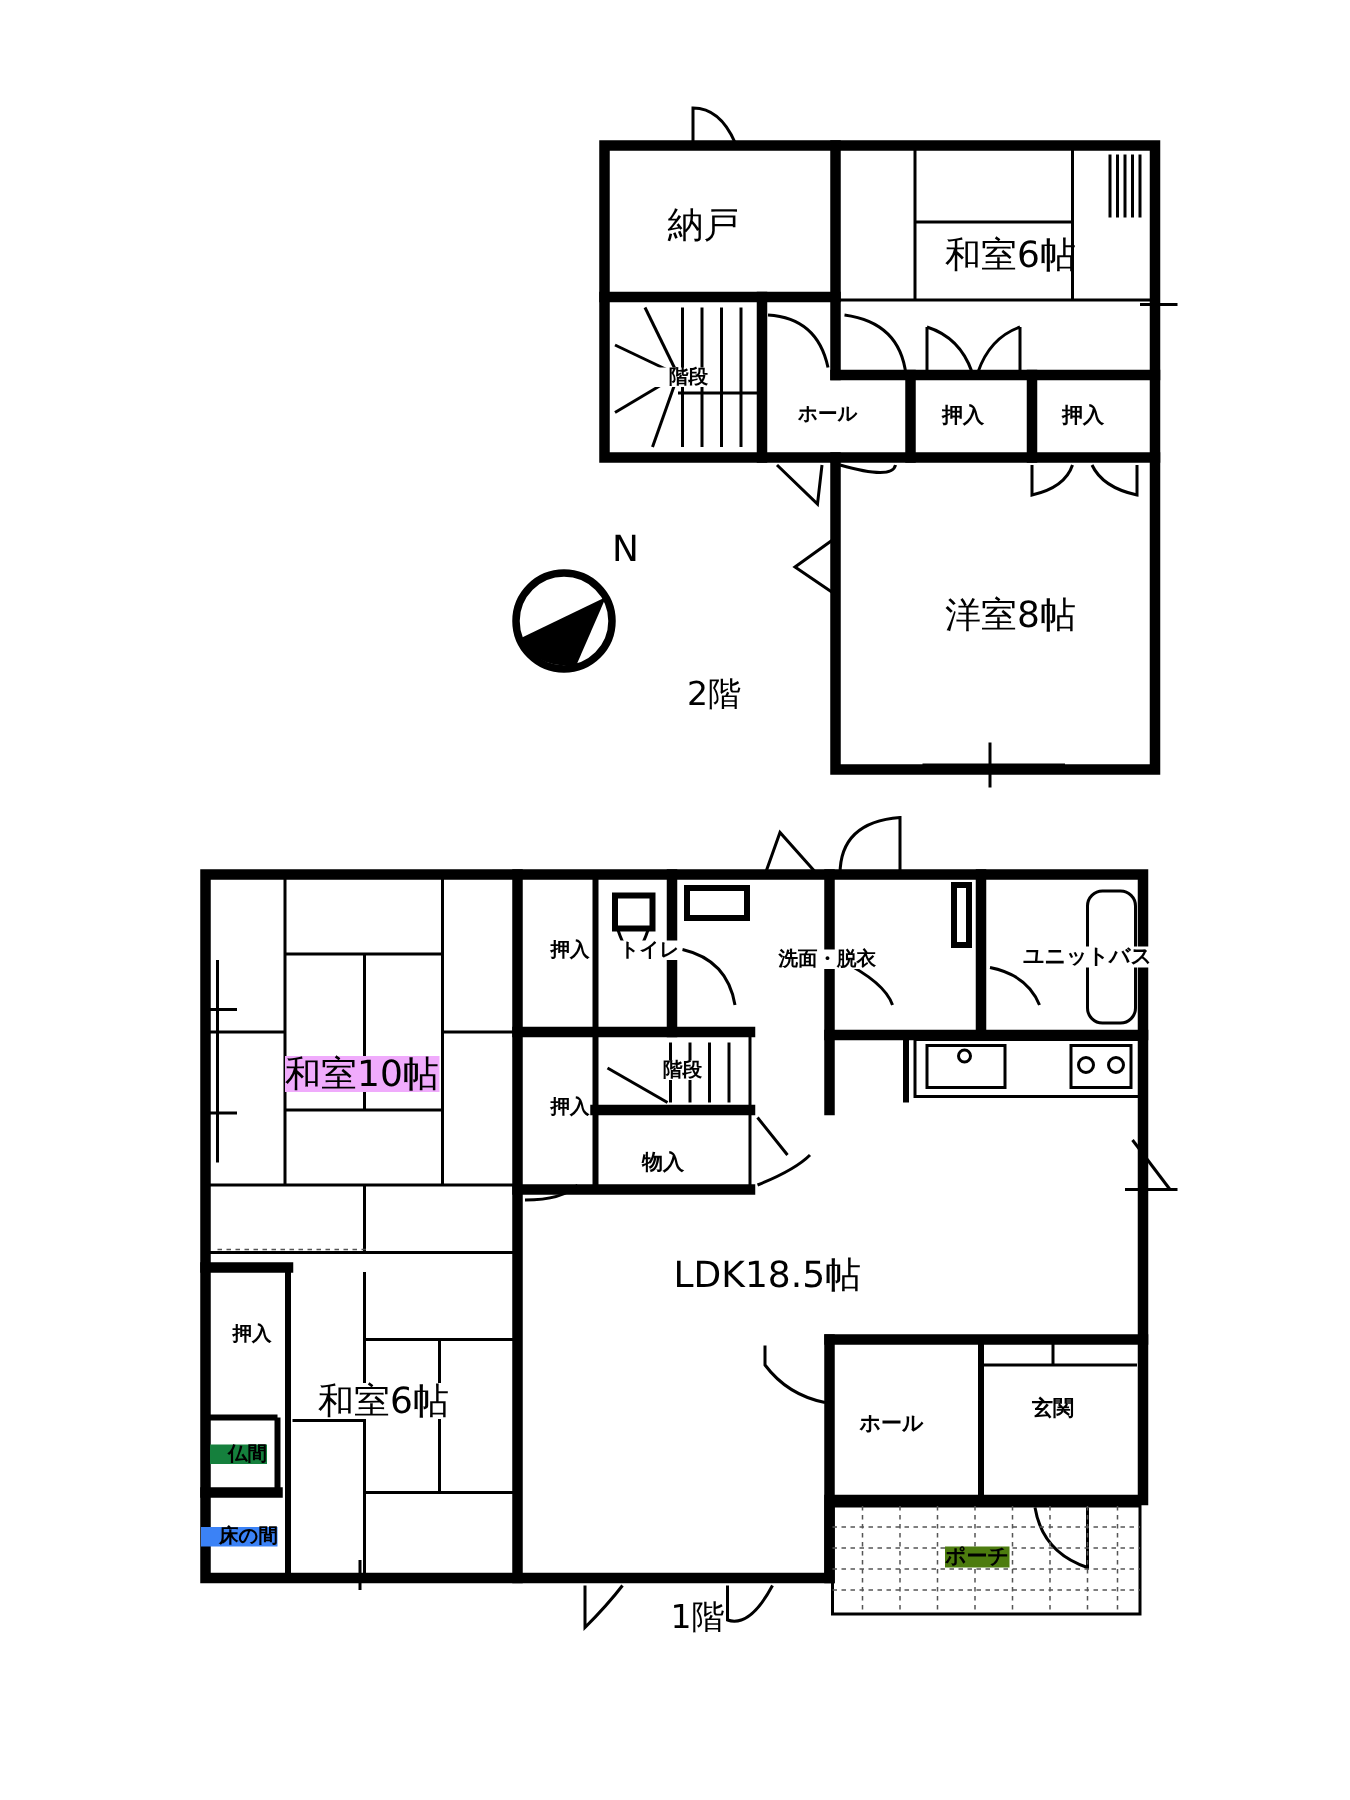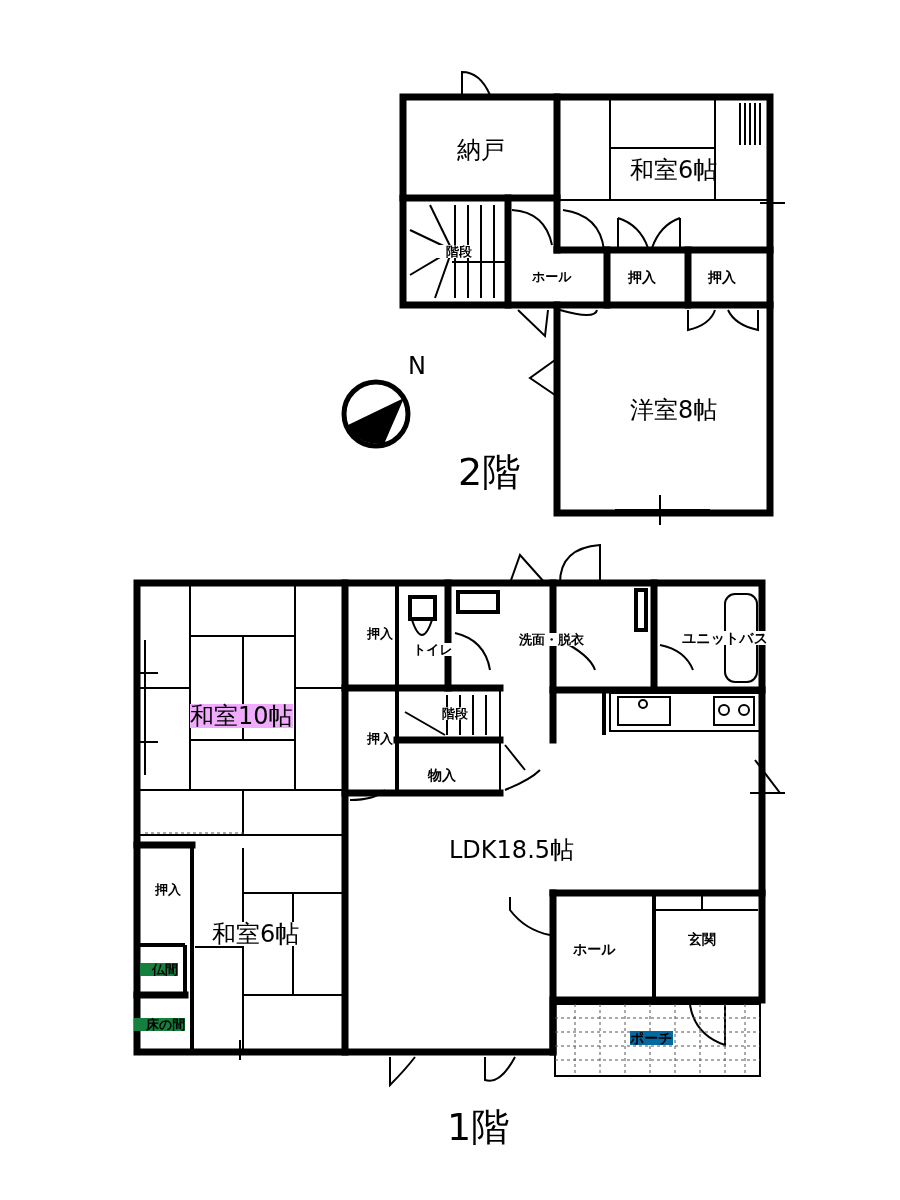--- a/index.html
+++ b/index.html
@@ -8,21 +8,21 @@
     svg.plan { position: absolute; left: 0; top: 0; width: 900px; height: 1200px; }
     .wall { stroke: #000; stroke-width: 7; fill: none; stroke-linecap: square; }
     .thin { stroke: #000; stroke-width: 2; fill: none; }
     .mid { stroke: #000; stroke-width: 4; fill: none; }
     .door { stroke: #000; stroke-width: 2; fill: none; }
     .tile { stroke: #555; stroke-width: 1; stroke-dasharray: 3 3; fill: none; }
     .lbl { position: absolute; white-space: nowrap; line-height: 1; color: #000; }
     .lbl.big { font-size: 24px; }
     .lbl.sm { font-size: 14px; font-weight: bold; }
     .lbl.xs { font-size: 13px; font-weight: bold; padding-left: 12px; }
-    .lbl.floor { font-size: 38px; }
+    .lbl.floor { font-size: 22px; }
     .lbl.n { font-size: 24px; }
   </style>
 </head>
 <body>
 
 <svg class="plan" viewBox="0 0 900 1200" xmlns="http://www.w3.org/2000/svg">
 
   <g>
 
     <polyline class="wall" points="403,97 770,97 770,513 557,513 557,305 403,305 403,97"></polyline>
@@ -185,39 +185,39 @@
     <line class="tile" x1="600" y1="1004" x2="600" y2="1076"></line>
     <line class="tile" x1="625" y1="1004" x2="625" y2="1076"></line>
     <line class="tile" x1="650" y1="1004" x2="650" y2="1076"></line>
     <line class="tile" x1="675" y1="1004" x2="675" y2="1076"></line>
     <line class="tile" x1="700" y1="1004" x2="700" y2="1076"></line>
     <line class="tile" x1="725" y1="1004" x2="725" y2="1076"></line>
     <line class="tile" x1="745" y1="1004" x2="745" y2="1076"></line>
   </g>
 </svg>
 
-<div class="lbl big" style="left:445px;top:138px;margin-left:12px;">納戸</div>
+<div class="lbl big" style="left:445px;top:138px;">納戸</div>
 <div class="lbl big" style="left:630px;top:158px;">和室6帖</div>
 <div class="lbl xs" style="left:434px;top:245px;background:#fff;">階段</div>
 <div class="lbl xs" style="left:520px;top:270px;">ホール</div>
 <div class="lbl sm" style="left:628px;top:270px;">押入</div>
 <div class="lbl sm" style="left:708px;top:270px;">押入</div>
 <div class="lbl big" style="left:630px;top:398px;">洋室8帖</div>
 <div class="lbl floor" style="left:458px;top:453px;">2階</div>
 <div class="lbl n" style="left:408px;top:354px;">N</div>
 
 <div class="lbl big" style="left:190px;top:704px;background:#f0abfc;">和室10帖</div>
 <div class="lbl xs" style="left:355px;top:627px;background:#fff;">押入</div>
 <div class="lbl xs" style="left:355px;top:732px;background:#fff;">押入</div>
-<div class="lbl xs" style="left:401px;top:627px;background:#fff;margin-top:16px;">トイレ</div>
+<div class="lbl xs" style="left:401px;top:627px;background:#fff;">トイレ</div>
 <div class="lbl xs" style="left:430px;top:707px;background:#fff;">階段</div>
 <div class="lbl sm" style="left:428px;top:758px;margin-top:10px;">物入</div>
 <div class="lbl xs" style="left:507px;top:633px;background:#fff;">洗面・脱衣</div>
 <div class="lbl xs" style="left:670px;top:631px;background:#fff;font-size:14px;">ユニットバス</div>
 <div class="lbl big" style="left:449px;top:838px;">LDK18.5帖</div>
 <div class="lbl big" style="left:212px;top:922px;background:#fff;">和室6帖</div>
 <div class="lbl xs" style="left:143px;top:883px;background:#fff;">押入</div>
 <div class="lbl xs" style="left:140px;top:963px;background:#15803d;">仏間</div>
-<div class="lbl xs" style="left:134px;top:1018px;background:#15803d;">床の間</div>
+<div class="lbl xs" style="left:134px;top:1018px;background:#3b82f6;">床の間</div>
 <div class="lbl sm" style="left:573px;top:942px;">ホール</div>
 <div class="lbl sm" style="left:688px;top:932px;text-align:right;">玄関</div>
-<div class="lbl sm" style="left:630px;top:1031px;background:#0369a1;text-align:center;">ポーチ</div>
-<div class="lbl floor" style="left:447px;top:1108px;">1階</div>
+<div class="lbl sm" style="left:630px;top:1031px;background:#4d7c0f;text-align:center;">ポーチ</div>
+<div class="lbl floor" style="left:447px;top:1068px;">1階</div>
 
 </body></html>

